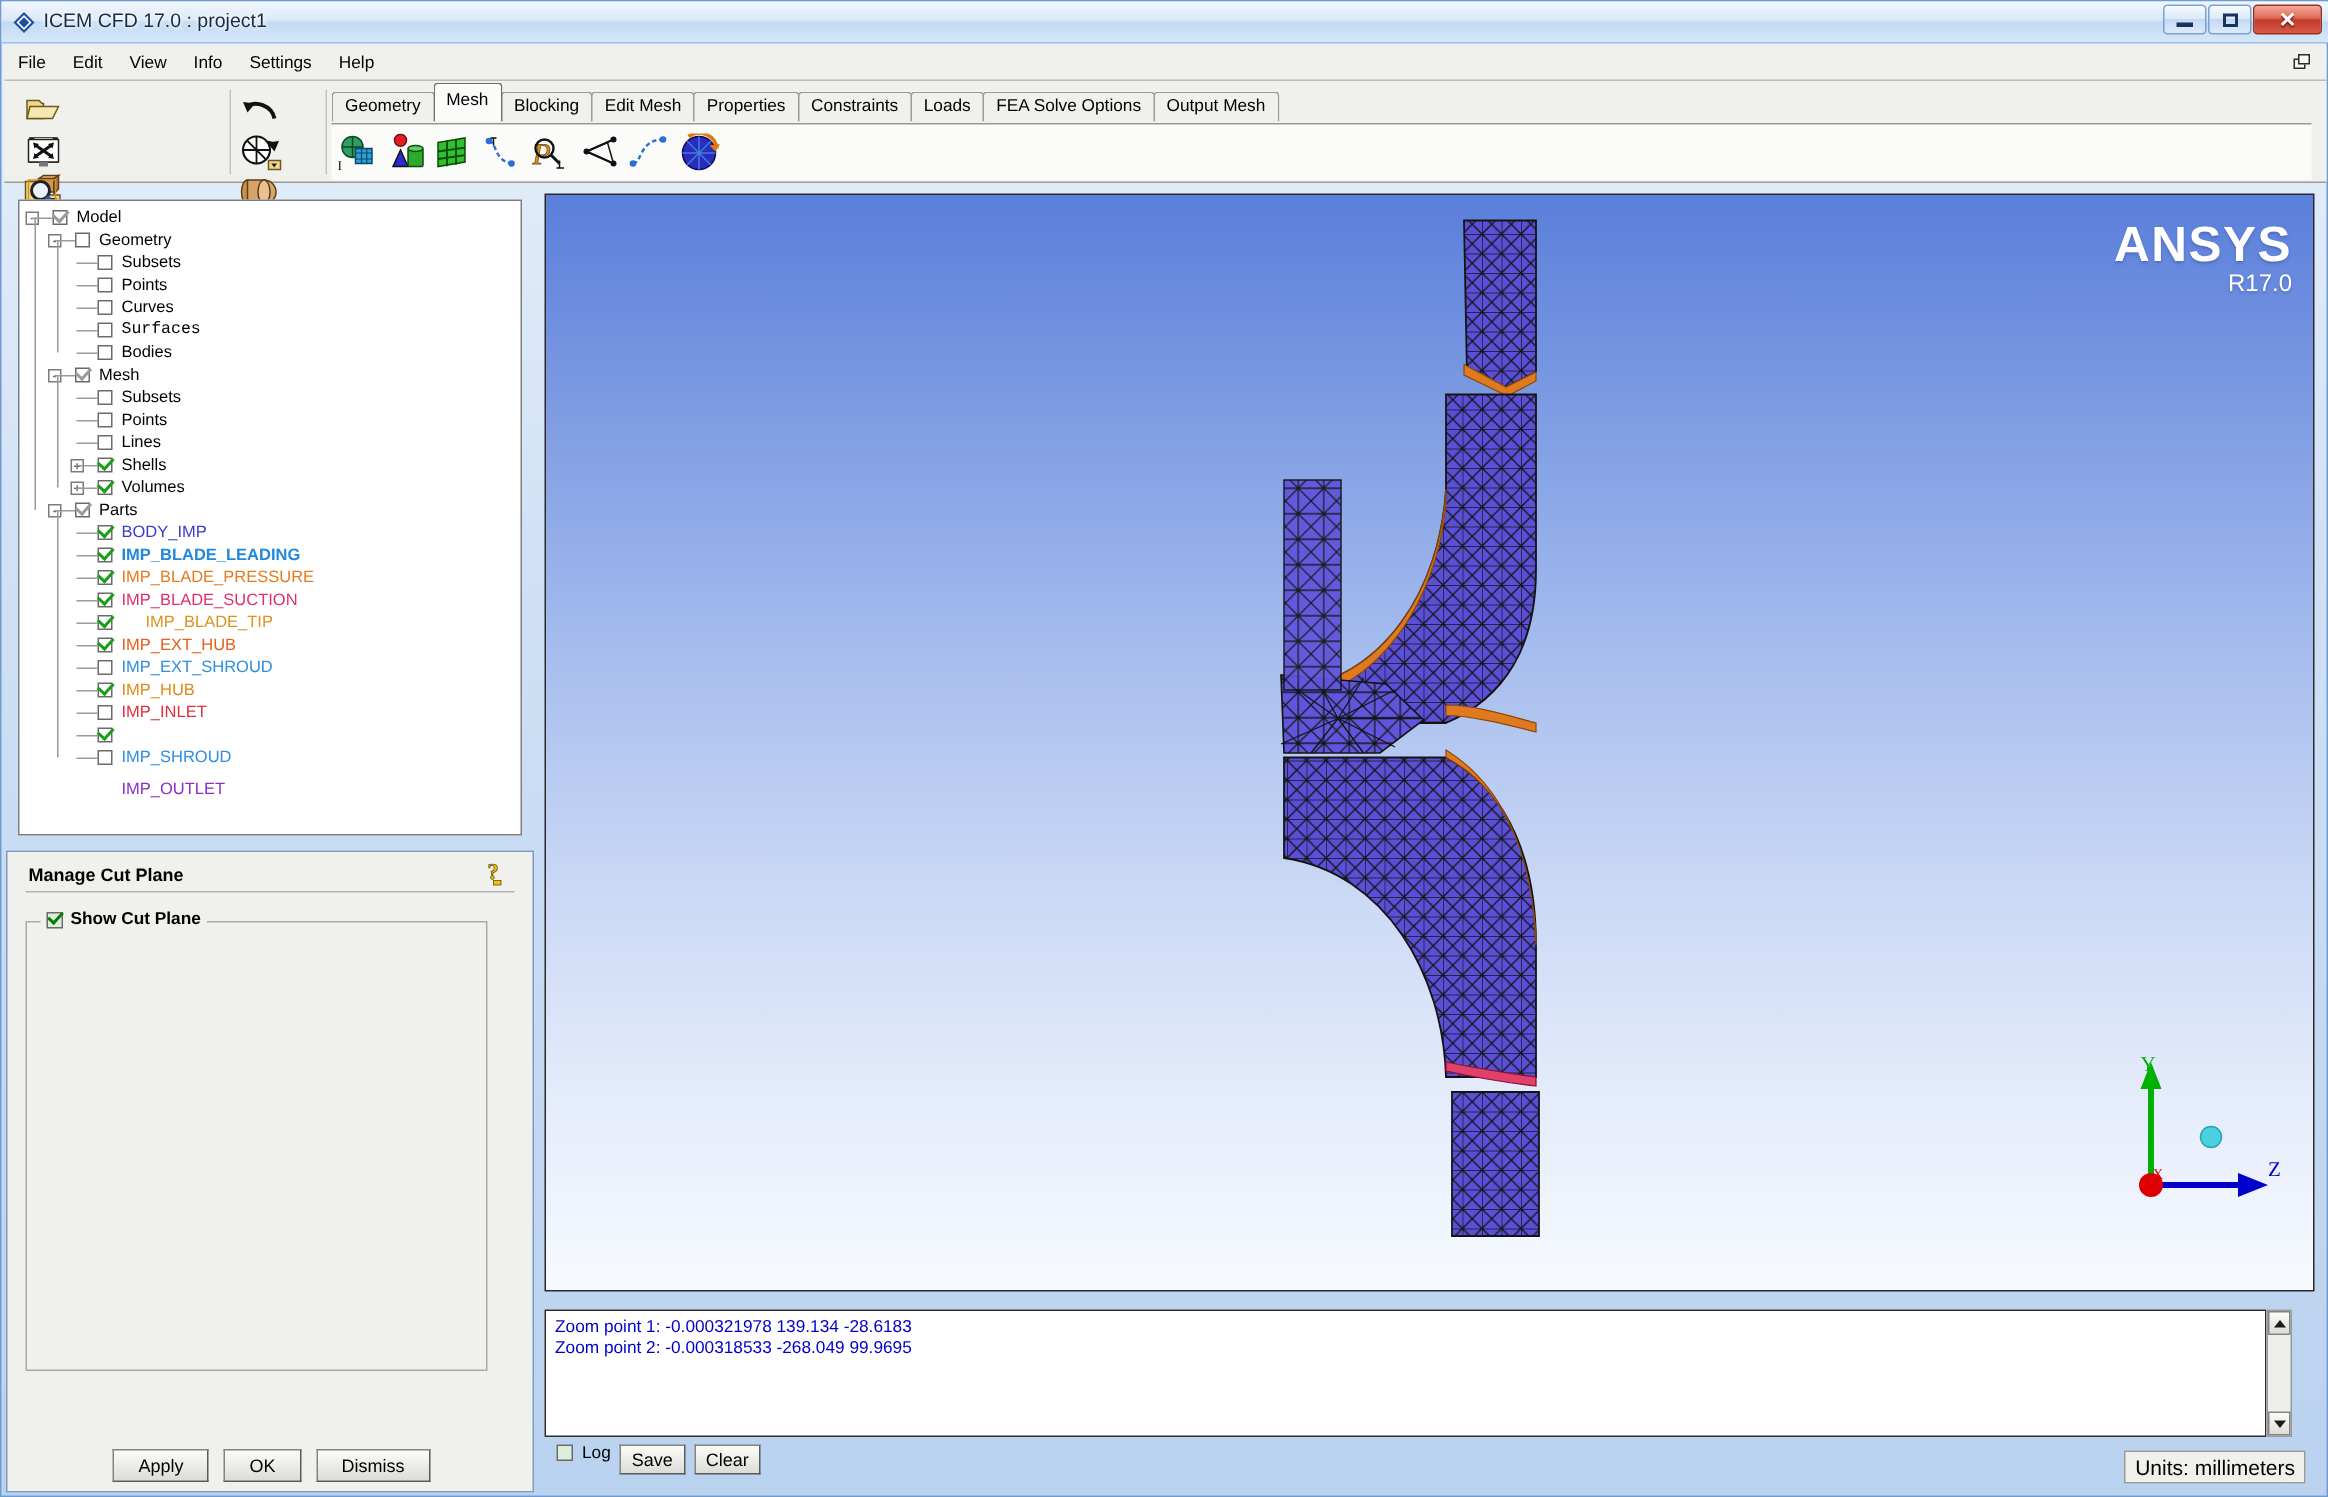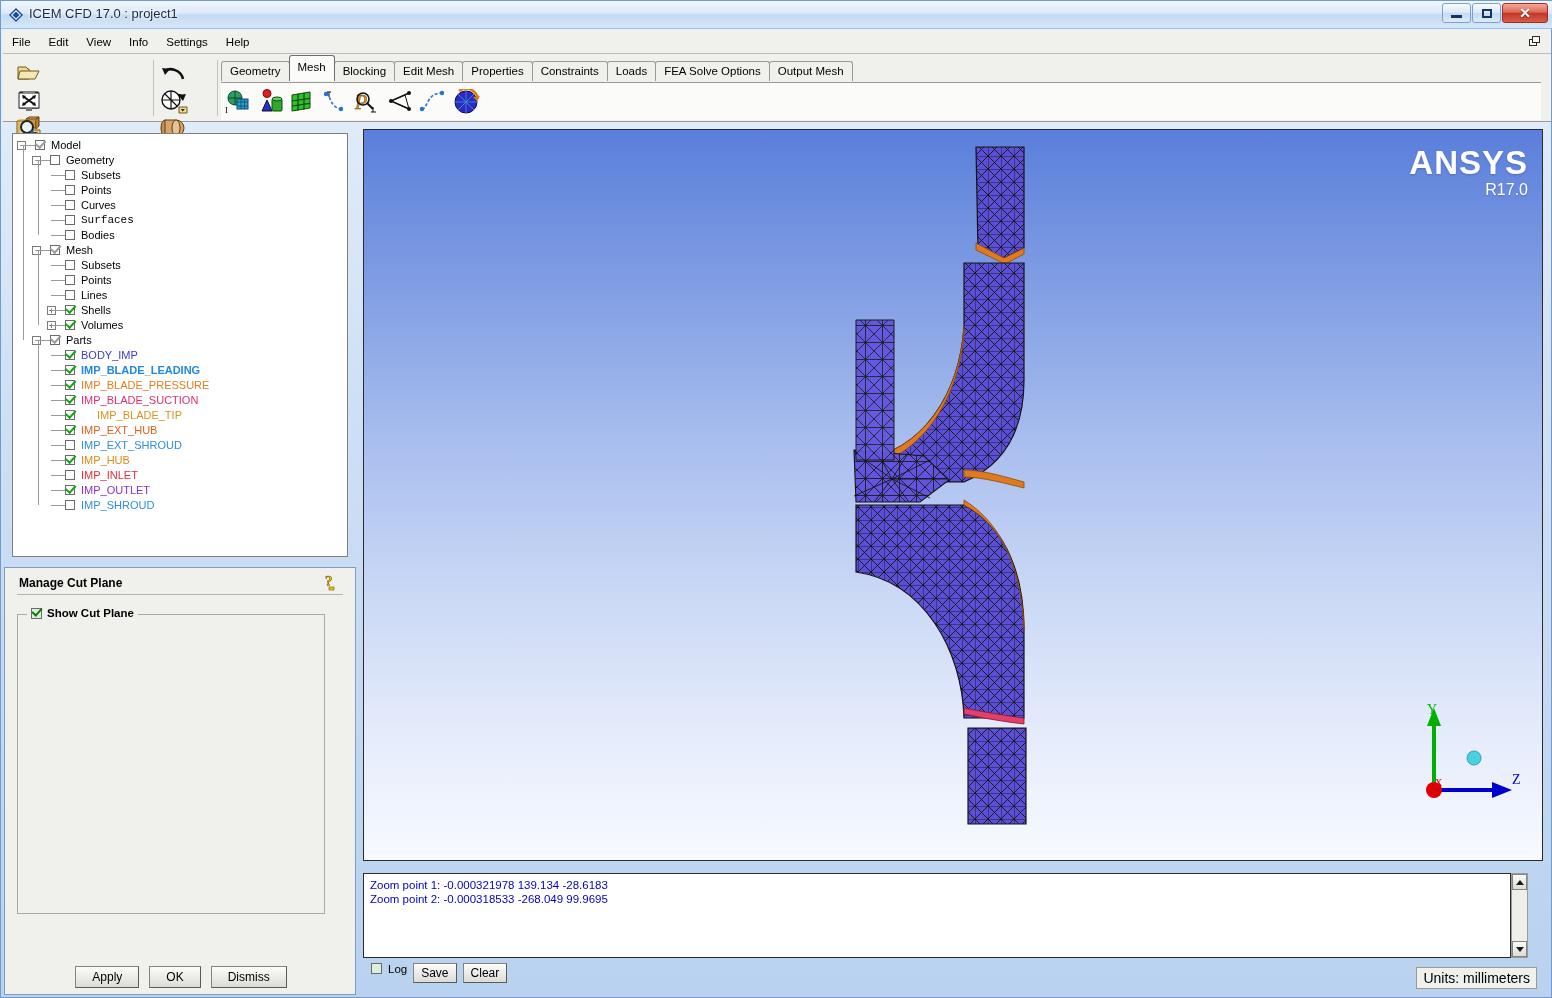--- a/index.html
+++ b/index.html
@@ -586,21 +586,21 @@
           <span class="lbl" style="left: 66px; color: rgb(224, 138, 24);">IMP_HUB</span>
           <span class="hline" style="left: 36px; top: 7px; width: 14px;"></span>
         </div>
         <div class="tnode">
           <span class="tbox " style="left: 50px;"></span>
           <span class="lbl" style="left: 66px; color: rgb(224, 48, 58);">IMP_INLET</span>
           <span class="hline" style="left: 36px; top: 7px; width: 14px;"></span>
         </div>
         <div class="tnode">
           <span class="tbox checked" style="left: 50px;"></span>
-          <span class="lbl" style="left: 66px; color: rgb(138, 48, 200);">IMP_OUTLET</span>
+          <span class="lbl" style="left: 66px; color: rgb(138, 48, 200); margin-top: 36px;">IMP_OUTLET</span>
           <span class="hline" style="left: 36px; top: 7px; width: 14px;"></span>
         </div>
         <div class="tnode">
           <span class="tbox " style="left: 50px;"></span>
           <span class="lbl" style="left: 66px; color: rgb(46, 142, 224);">IMP_SHROUD</span>
           <span class="hline" style="left: 36px; top: 7px; width: 14px;"></span>
         </div>
         <span class="vline" style="left: 10px; top: 11px; height: 195px;"></span>
         <span class="vline" style="left: 25px; top: 26px; height: 75px;"></span>
         <span class="vline" style="left: 25px; top: 116px; height: 75px;"></span>

